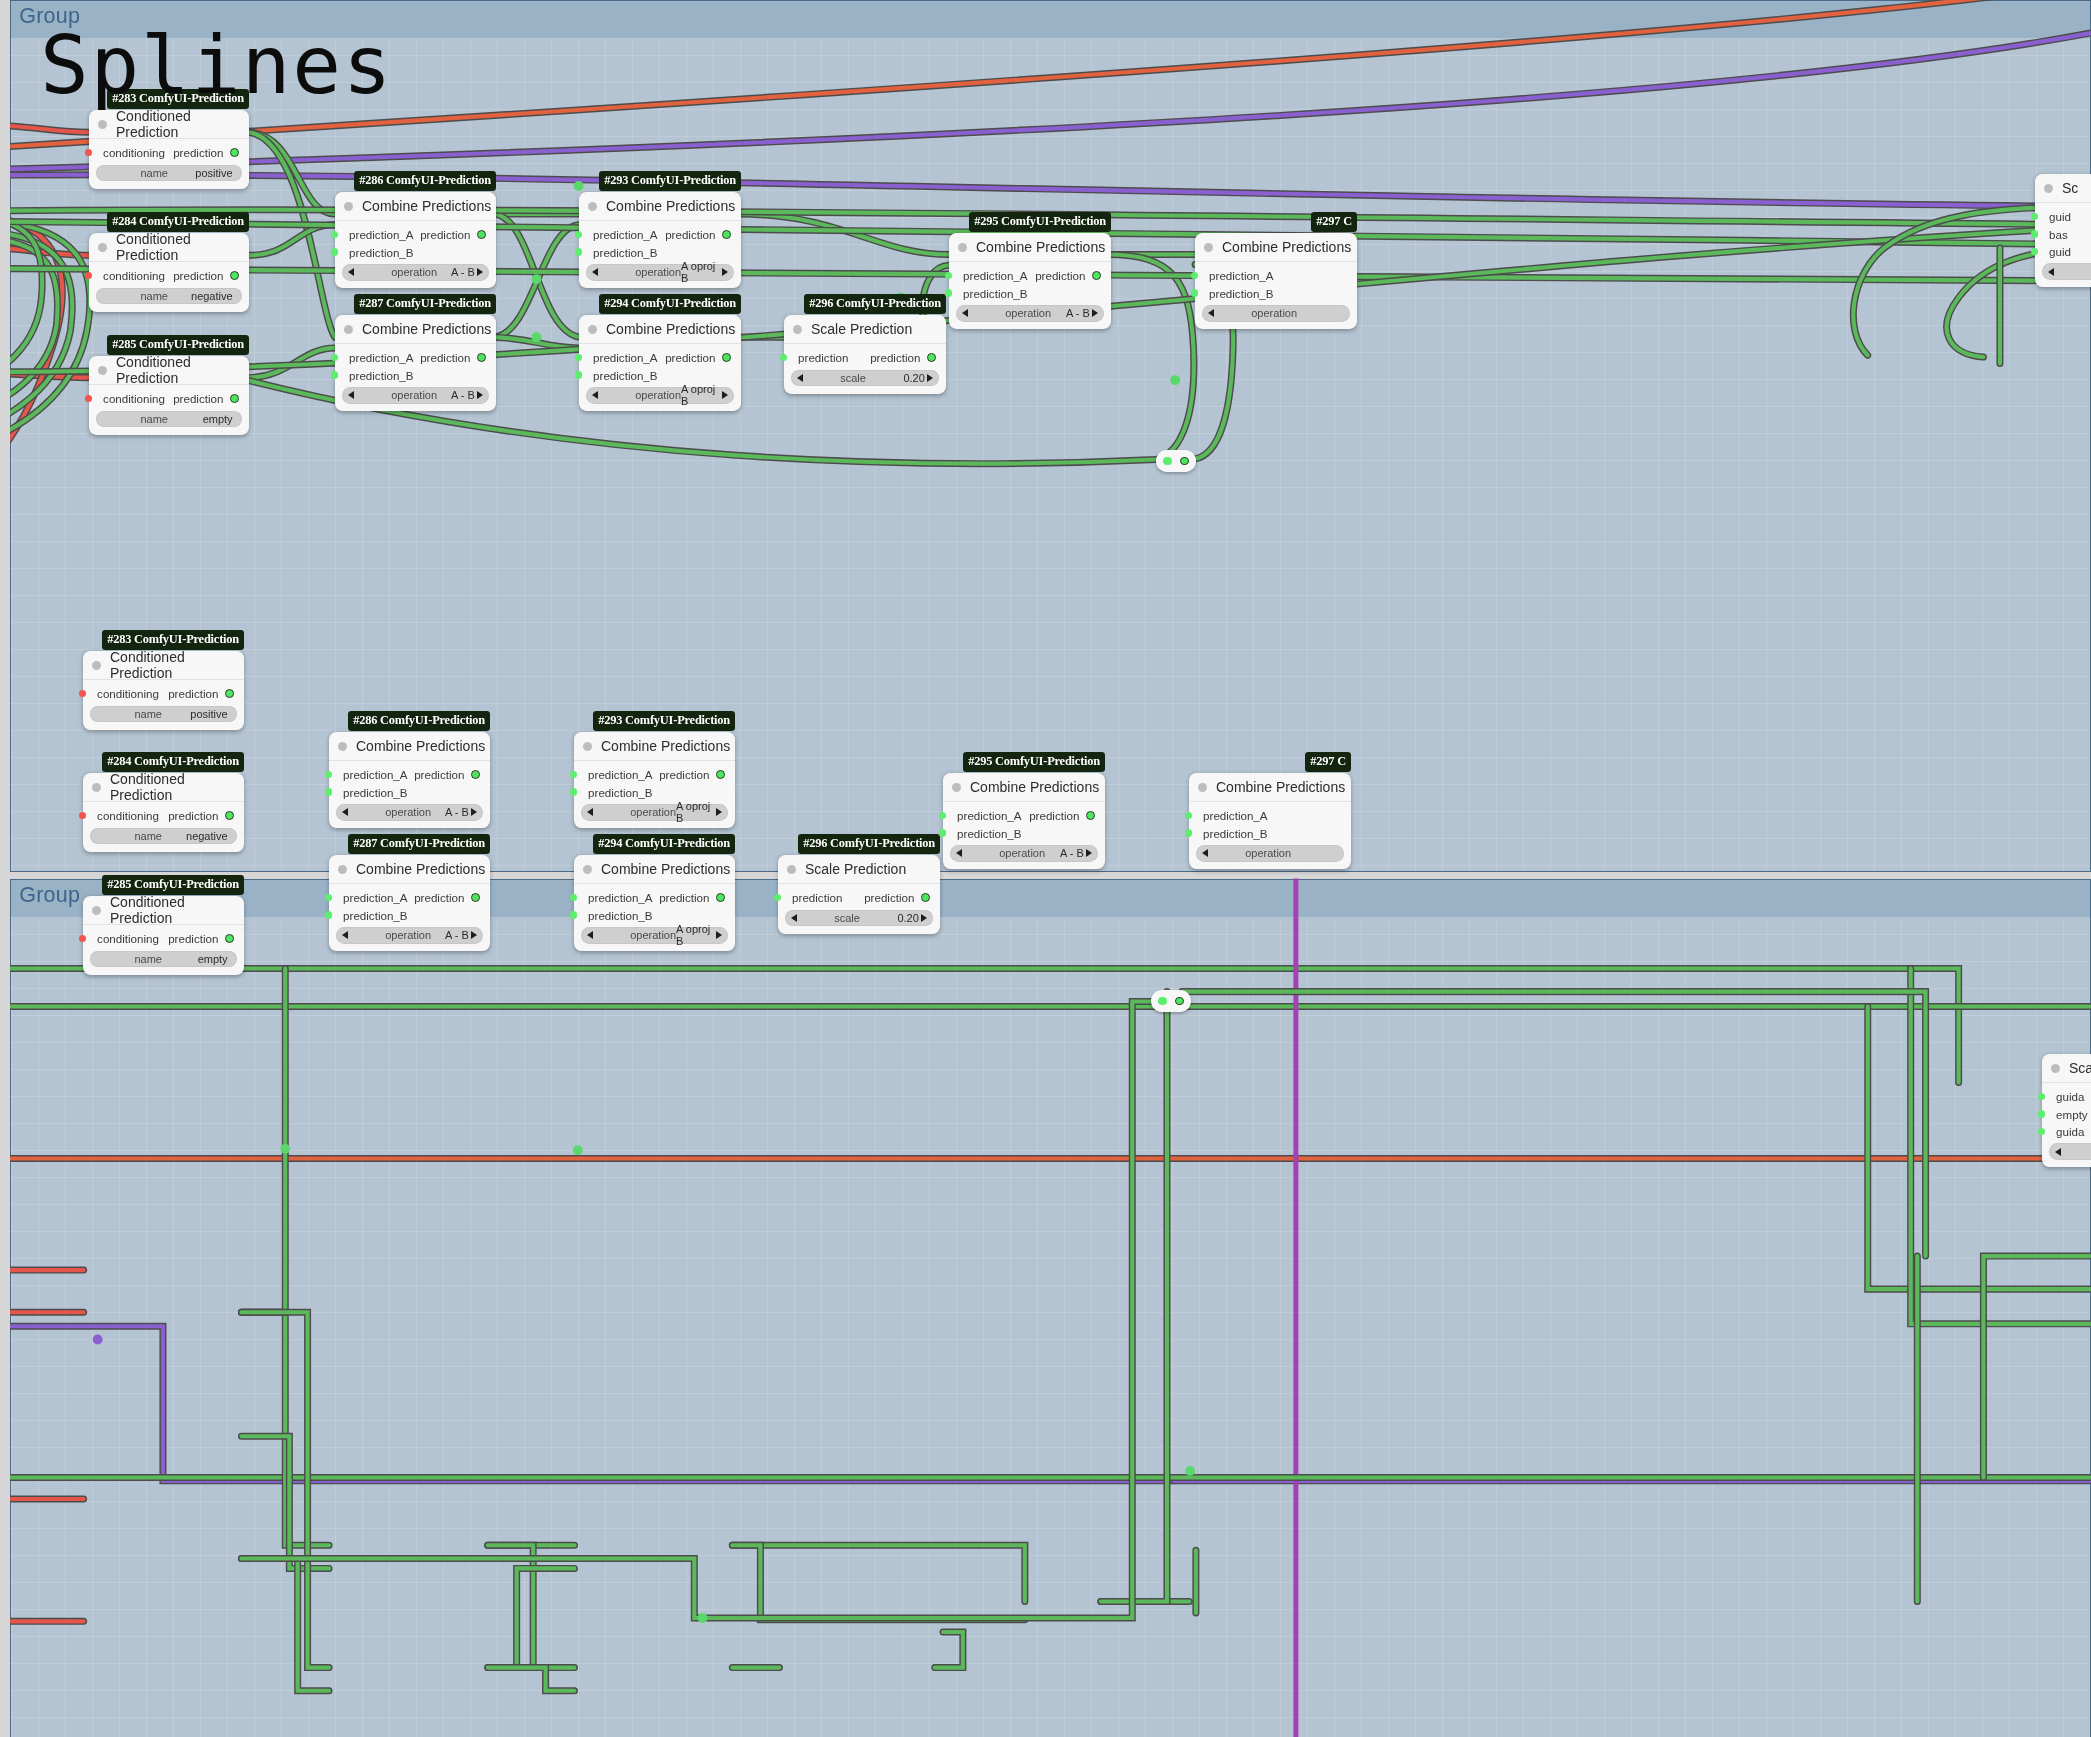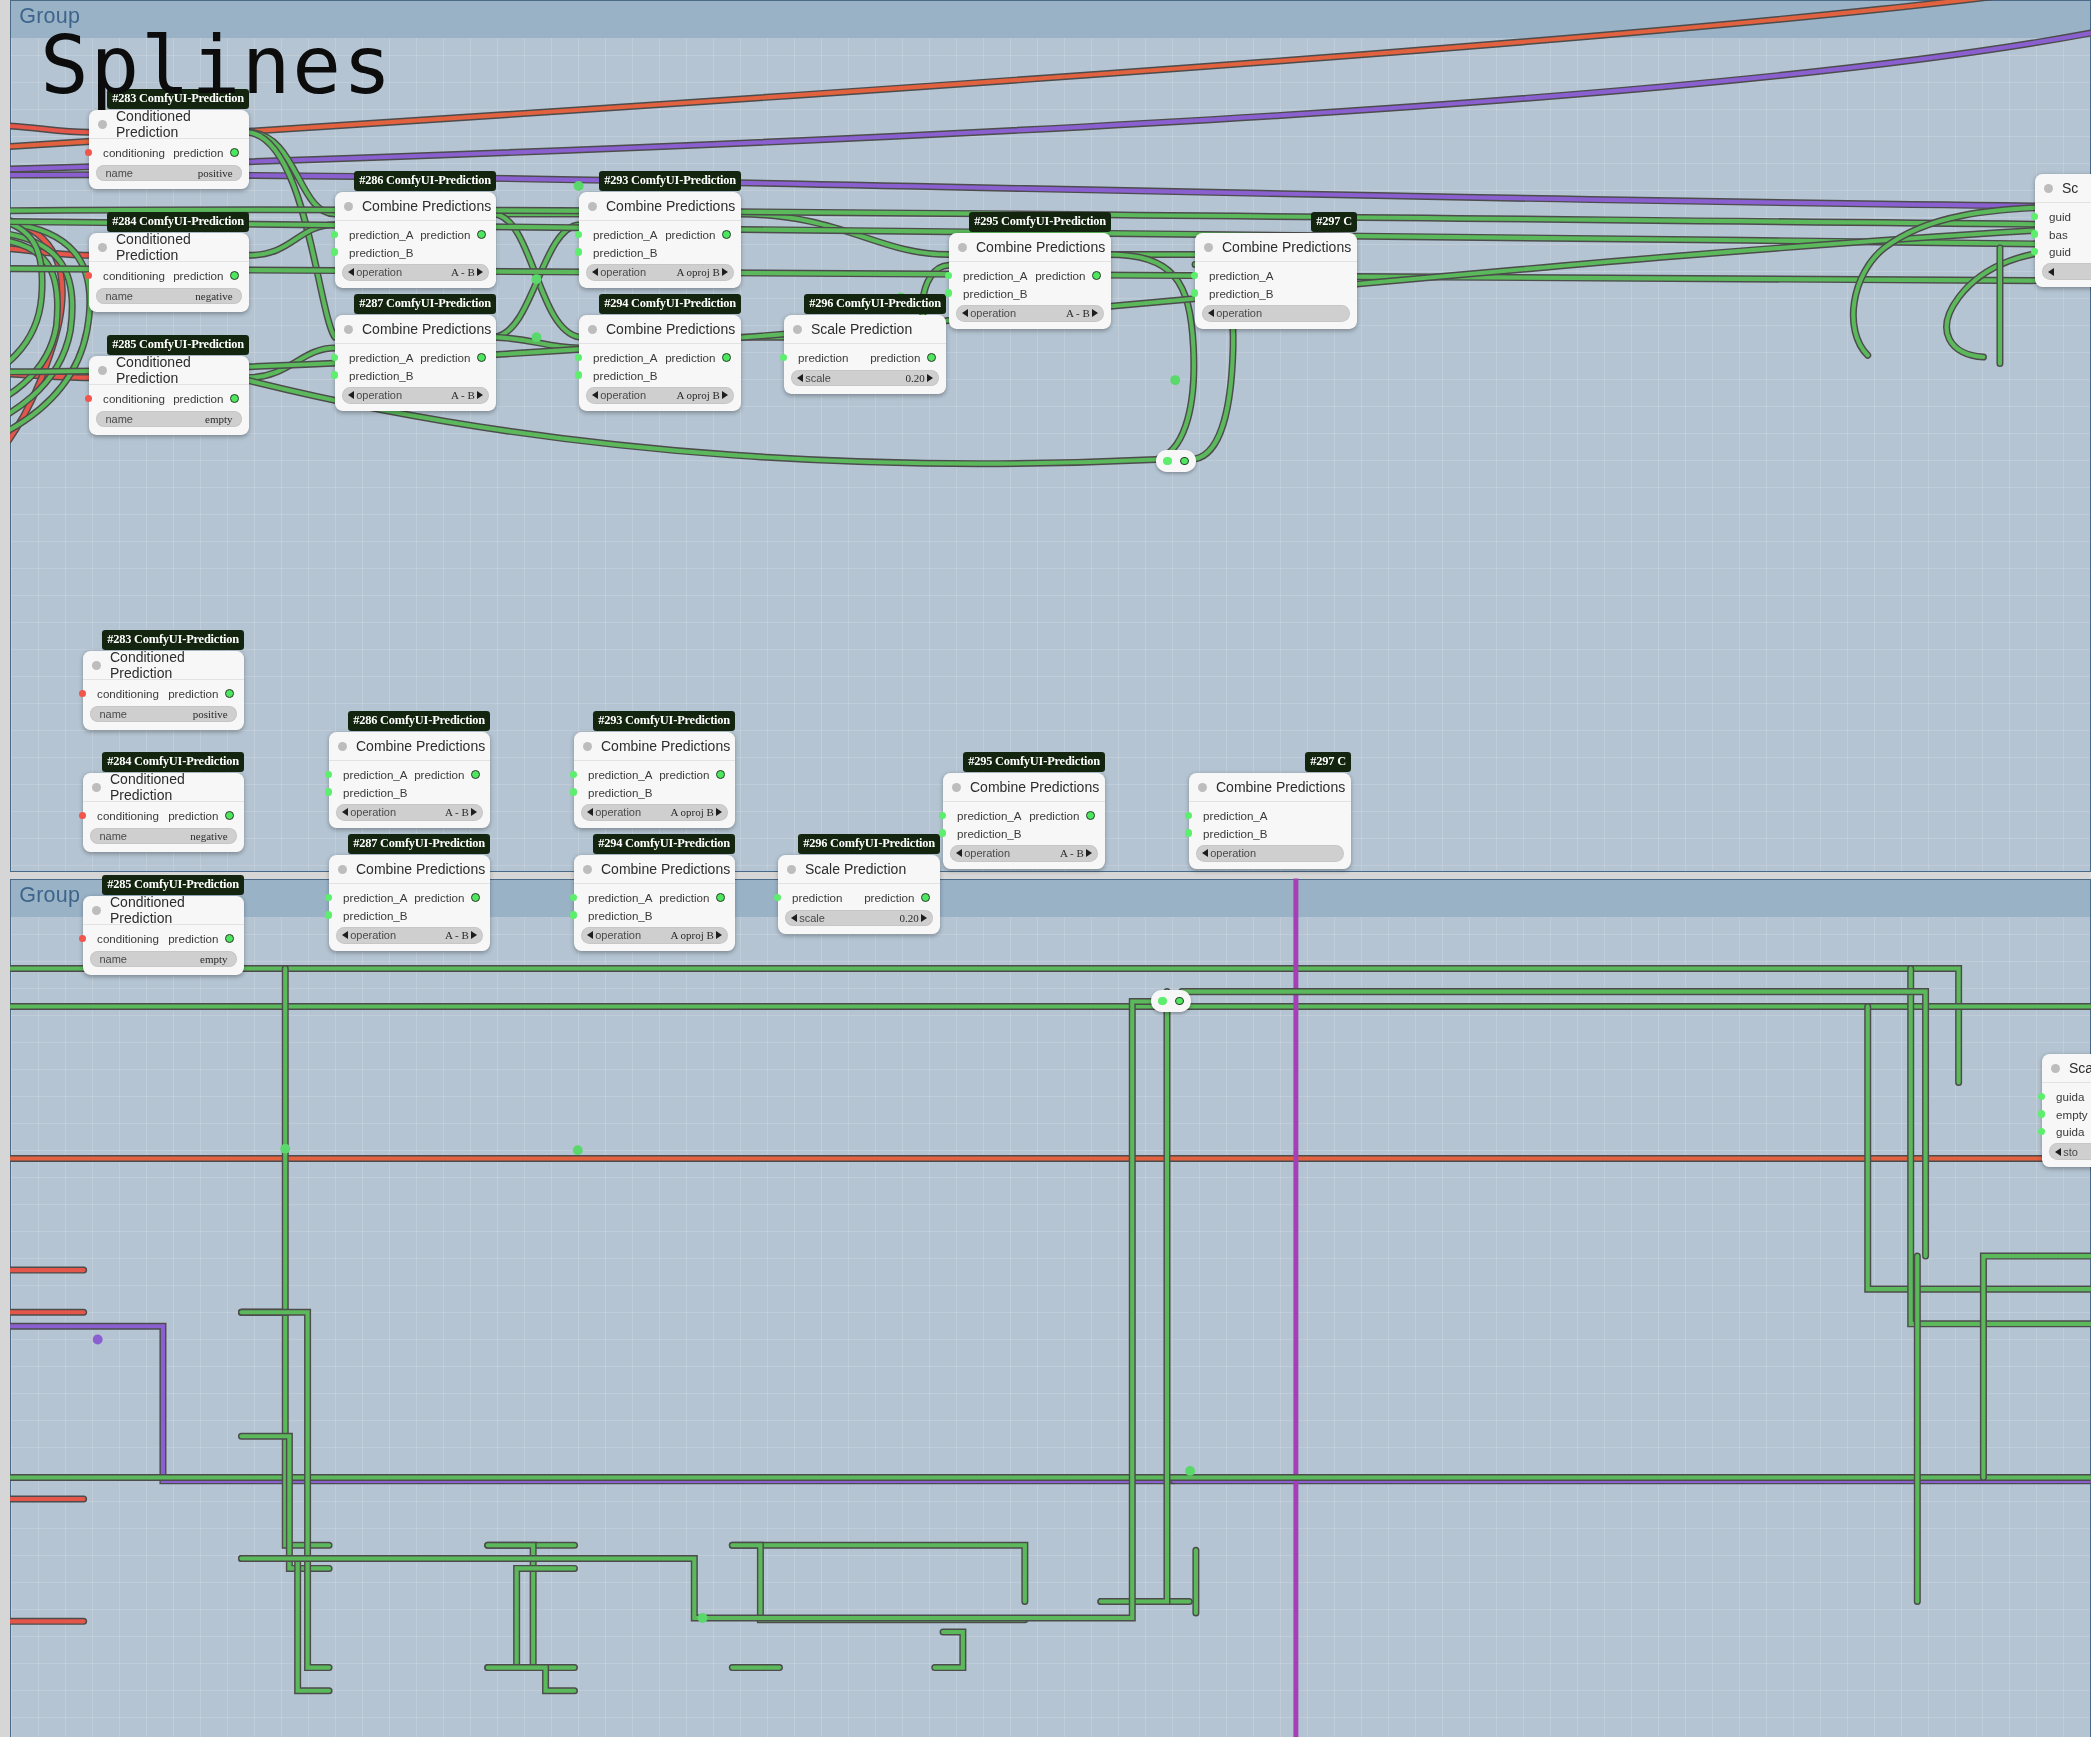--- a/index.html
+++ b/index.html
@@ -110,22 +110,22 @@
     height:16.5px;
     background:#cfcfcf;
     border-radius:9px;
     display:flex;align-items:center;justify-content:space-between;
     padding:0 9px;
     font-size:11px;
     color:#3d3d3d;
     box-sizing:border-box;
     box-shadow:inset 0 0 0 0.8px rgba(0,0,0,.06);
   }
-  .widget .wlabel{color:#4a4a4a;}
-  .widget .wvalue{color:#2b2b2b;font-family:Liberation Serif, serif;}
+  .widget .wlabel{color:#4a4a4a;margin-left:35px;}
+  .widget .wvalue{color:#2b2b2b;}
   .widget.combo{padding:0 5.8px;}
   .arrow{
     width:0;height:0;
     border-top:4.1px solid transparent;
     border-bottom:4.1px solid transparent;
   }
   .arrow.left{border-right:6.6px solid #1d1d1d;}
   .arrow.right{border-left:6.6px solid #1d1d1d;}
   .combo-mid{flex:1;display:flex;align-items:center;justify-content:space-between;padding:0 2px;}
 

